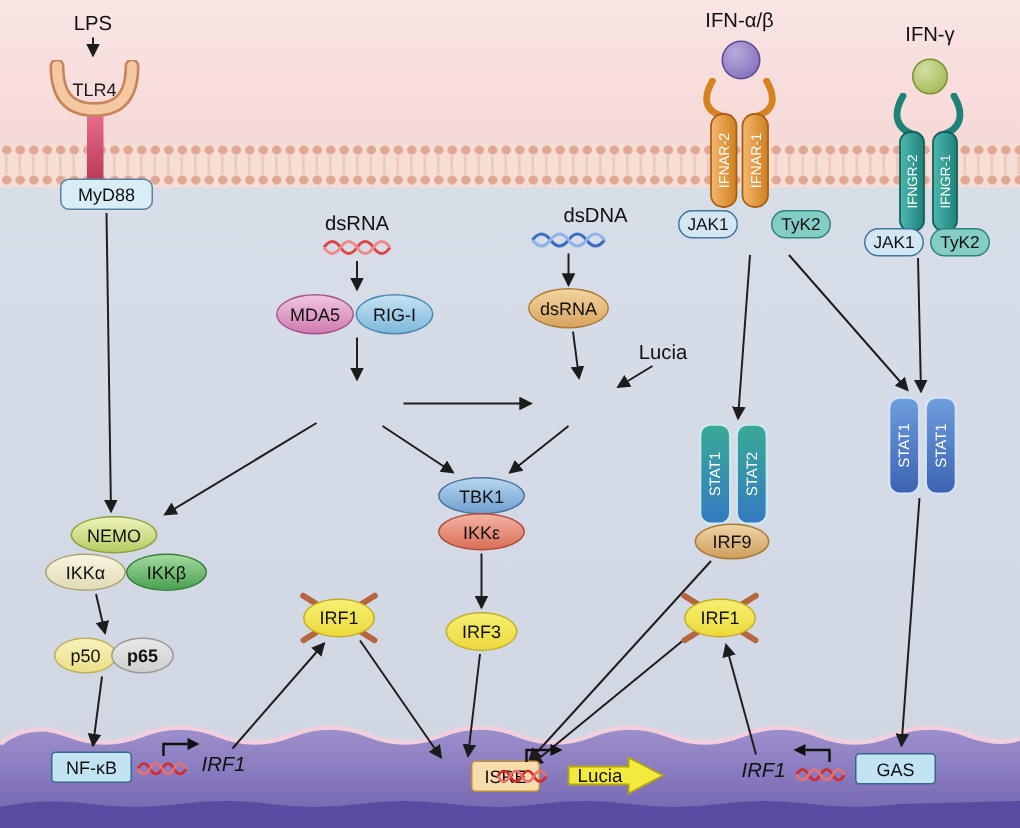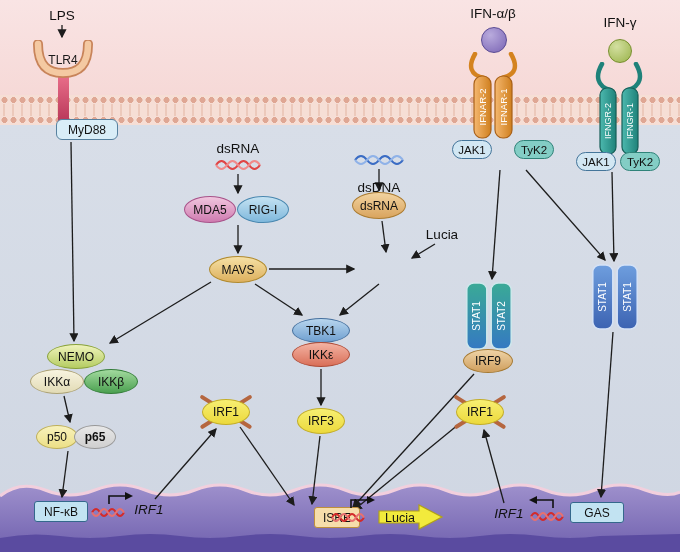--- a/index.html
+++ b/index.html
@@ -108,32 +108,31 @@
 
   <div class="abs lbl z10" style="left:38px;top:8px;width:48px;">LPS</div>
 
   <svg class="abs z10" style="left:30px;top:40px;" width="66" height="92" viewBox="0 0 66 92">
     <rect x="28" y="30" width="11" height="58" rx="5" fill="url(#gStem)"></rect>
     <path d="M8,4 C8,26 18,33 33,33 C48,33 58,26 58,4" fill="none" stroke="#c8845a" stroke-width="10" stroke-linecap="round"></path>
     <path d="M8,4 C8,26 18,33 33,33 C48,33 58,26 58,4" fill="none" stroke="#f4c9a2" stroke-width="6.5" stroke-linecap="round"></path>
     <text x="33" y="24" text-anchor="middle" font-size="12" fill="#1a1a1a">TLR4</text>
   </svg>
 
-  <div class="rbox gene" style="left:56px;top:119px;width:62px;height:21px;background:#d9edf7;border-color:#57819f;border-radius:6px;">MyD88</div>
+  <div class="rbox gene" style="left:40px;top:119px;width:62px;height:21px;background:#d9edf7;border-color:#57819f;border-radius:6px;">MyD88</div>
 
   <div class="abs lbl z10" style="left:208px;top:141px;width:60px;">dsRNA</div>
   <svg class="abs z10" style="left:215px;top:158px;" width="46" height="14" viewBox="0 0 46 14">
     <path d="M1,7 q5.5,-8 11,0 q5.5,8 11,0 q5.5,-8 11,0 q5.5,8 11,0" stroke="#e04545" stroke-width="2" fill="none"></path>
     <path d="M1,7 q5.5,8 11,0 q5.5,-8 11,0 q5.5,8 11,0 q5.5,-8 11,0" stroke="#f08a8a" stroke-width="2" fill="none"></path>
   </svg>
   <div class="oval" style="left:184px;top:196px;width:52px;height:27px;background:linear-gradient(180deg,#f0c6de,#cf7bb0);border-color:#a8538a;">MDA5</div>
   <div class="oval" style="left:237px;top:196px;width:52px;height:27px;background:linear-gradient(180deg,#c4e2f2,#7fb8dc);border-color:#4a88b0;text-align:right;">RIG-I</div>
-  <div class="oval" style="left:209px;top:256px;width:58px;height:27px;background:linear-gradient(180deg,#f5e0a4,#ddb05e);border-color:#b08a2e;">MAVS</div>
-
-  <div class="abs lbl z10" style="left:350px;top:136px;width:58px;margin-top:44px;">dsDNA</div>
+
+  <div class="abs lbl z10" style="left:368px;top:136px;width:58px;">dsDNA</div>
   <svg class="abs z10" style="left:354px;top:153px;" width="50" height="14" viewBox="0 0 50 14">
     <path d="M1,7 q6,-8 12,0 q6,8 12,0 q6,-8 12,0 q6,8 12,0" stroke="#3a6cc4" stroke-width="2" fill="none"></path>
     <path d="M1,7 q6,8 12,0 q6,-8 12,0 q6,8 12,0 q6,-8 12,0" stroke="#8fb2e8" stroke-width="2" fill="none"></path>
   </svg>
   <div class="oval" style="left:352px;top:192px;width:54px;height:27px;background:linear-gradient(180deg,#f2d3a0,#d9a45e);border-color:#ab7c32;">dsRNA</div>
   <div class="abs lbl z10" style="left:418px;top:227px;width:48px;">Lucia</div>
 
   <div class="oval" style="left:292px;top:318px;width:58px;height:25px;background:linear-gradient(180deg,#b8d6ee,#6f9fd0);border-color:#46709e;">TBK1</div>
   <div class="oval" style="left:292px;top:342px;width:58px;height:25px;background:linear-gradient(180deg,#f4b3a3,#d96f58);border-color:#ad4a35;">IKKε</div>
 

